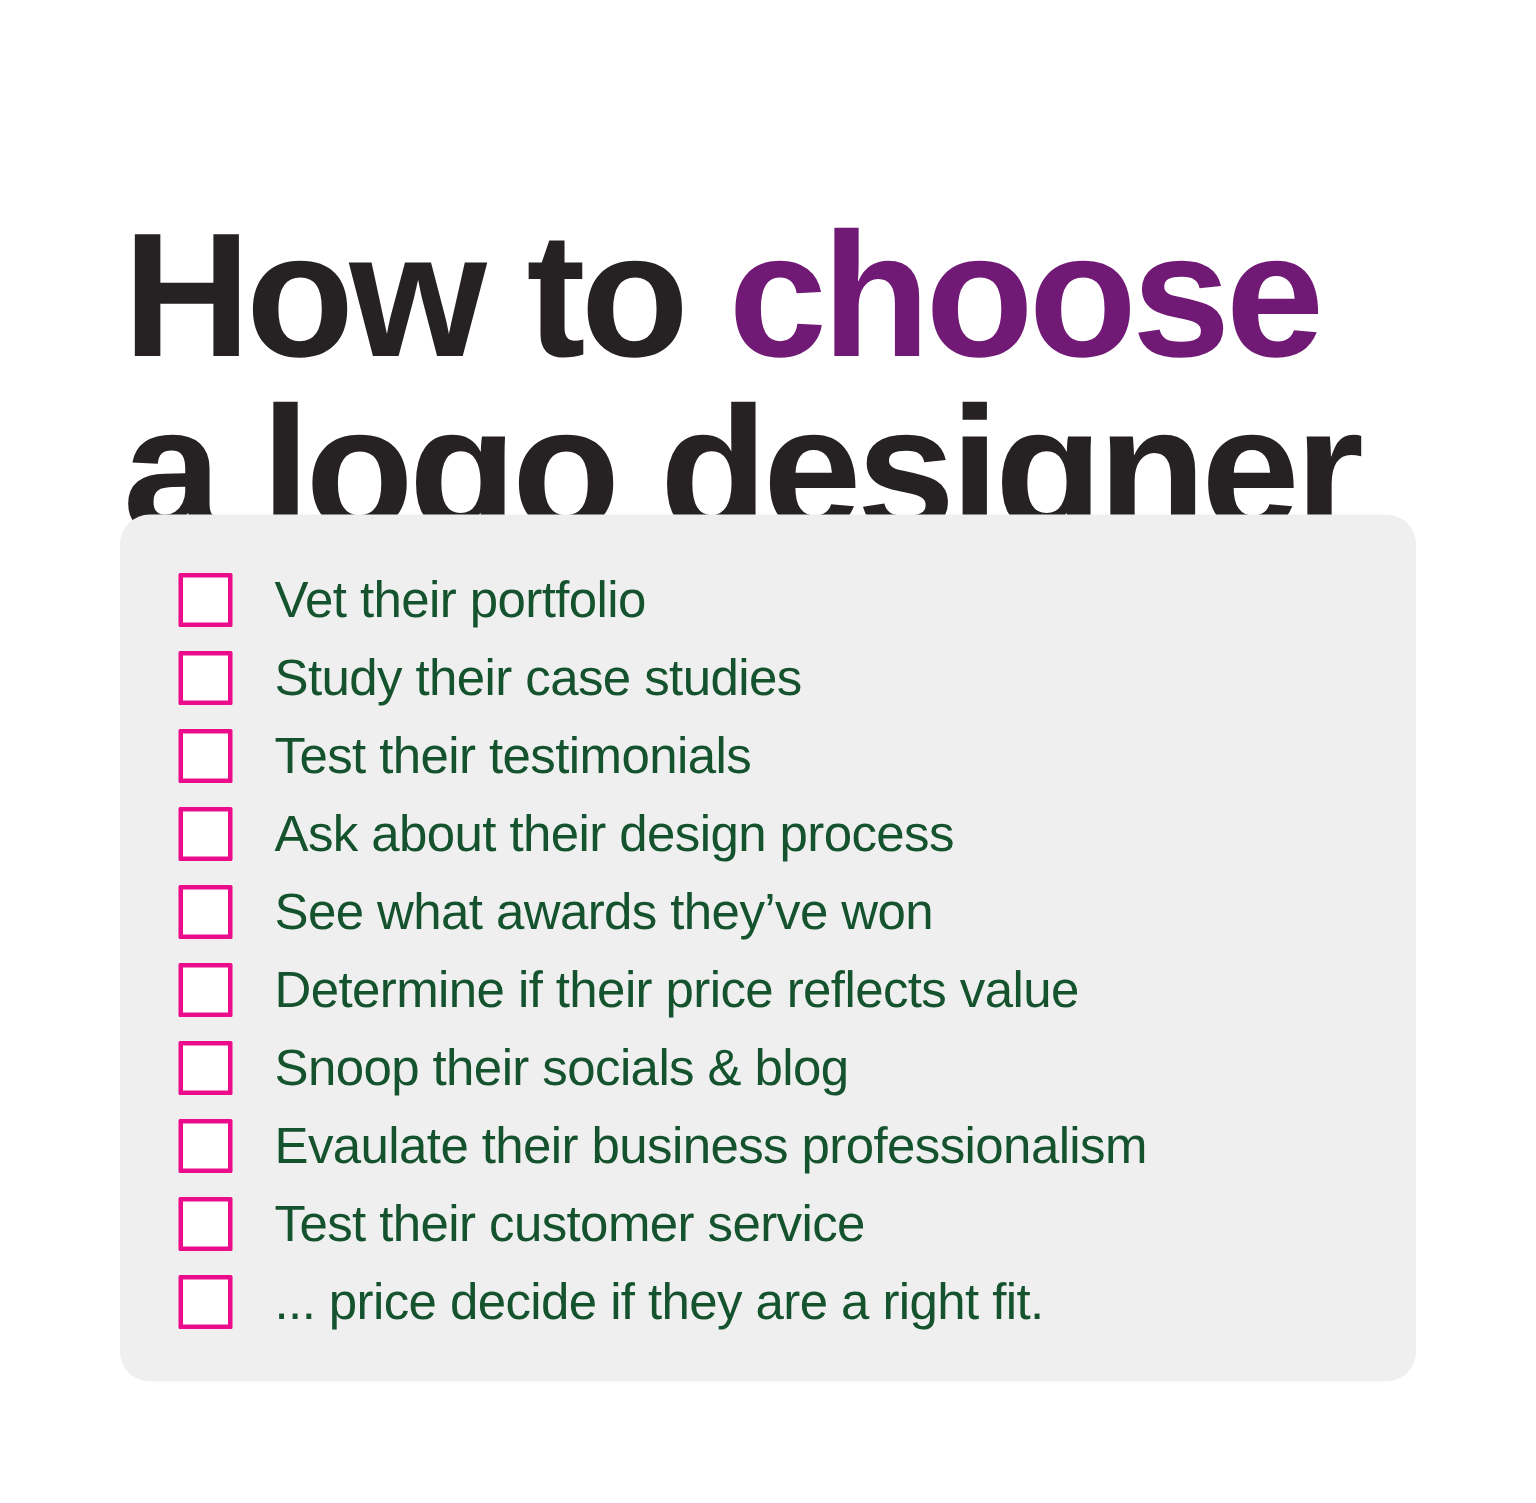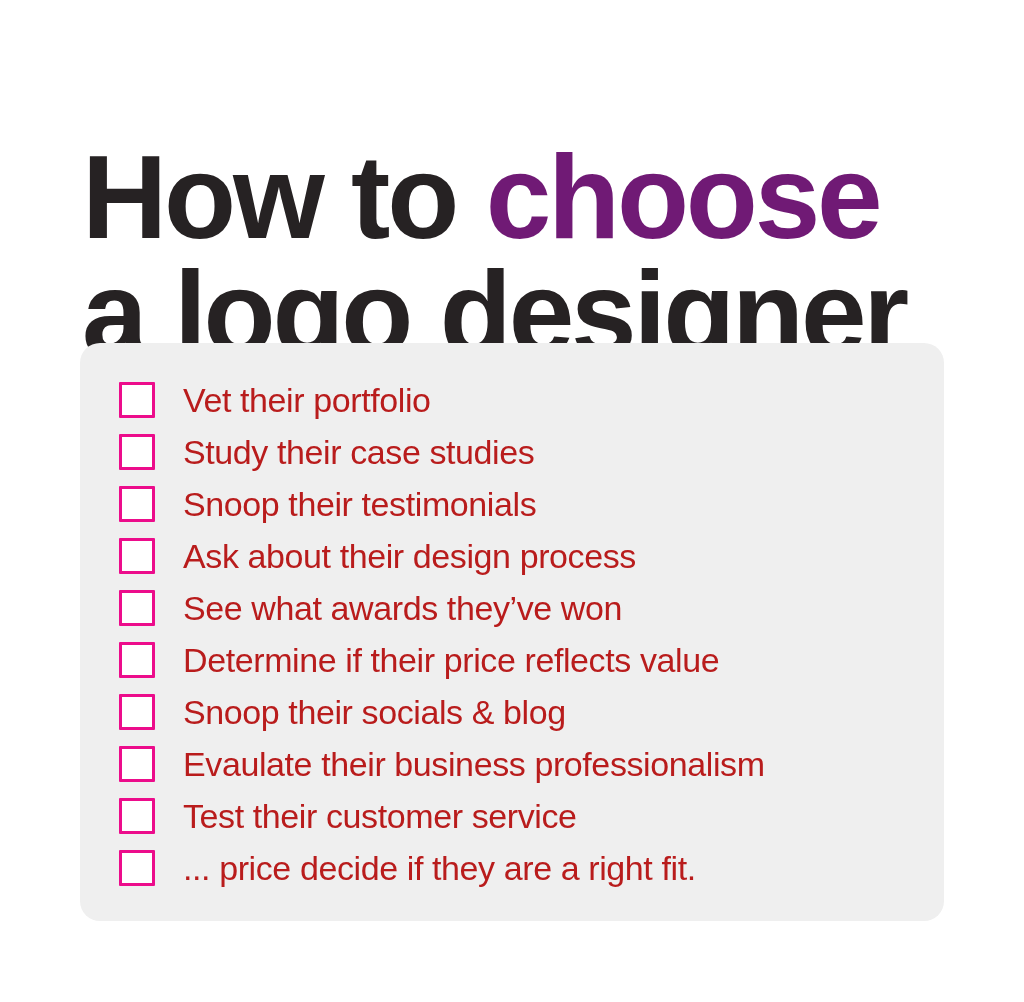--- a/index.html
+++ b/index.html
@@ -80,21 +80,21 @@
     border-radius: 1px;
   }
 
   .check-label {
     margin-left: 28px;
     font-family: "Liberation Sans", sans-serif;
     font-weight: 400;
     font-size: 34px;
     line-height: 38px;
     letter-spacing: -0.4px;
-    color: #b91c1c;
+    color: #14532d;
     white-space: nowrap;
   }
 </style>
 </head>
 <body>
 
 <div class="page">
 
   <h1 class="heading">
     <span class="line"><span>How to </span><span class="accent">choose</span></span>
@@ -106,21 +106,21 @@
         <div class="check-row">
           <span class="checkbox" role="checkbox" aria-checked="false"></span>
           <span class="check-label">Vet their portfolio</span>
         </div>
         <div class="check-row">
           <span class="checkbox" role="checkbox" aria-checked="false"></span>
           <span class="check-label">Study their case studies</span>
         </div>
         <div class="check-row">
           <span class="checkbox" role="checkbox" aria-checked="false"></span>
-          <span class="check-label">Snoop their testimonials</span>
+          <span class="check-label">Test their testimonials</span>
         </div>
         <div class="check-row">
           <span class="checkbox" role="checkbox" aria-checked="false"></span>
           <span class="check-label">Ask about their design process</span>
         </div>
         <div class="check-row">
           <span class="checkbox" role="checkbox" aria-checked="false"></span>
           <span class="check-label">See what awards they’ve won</span>
         </div>
         <div class="check-row">

